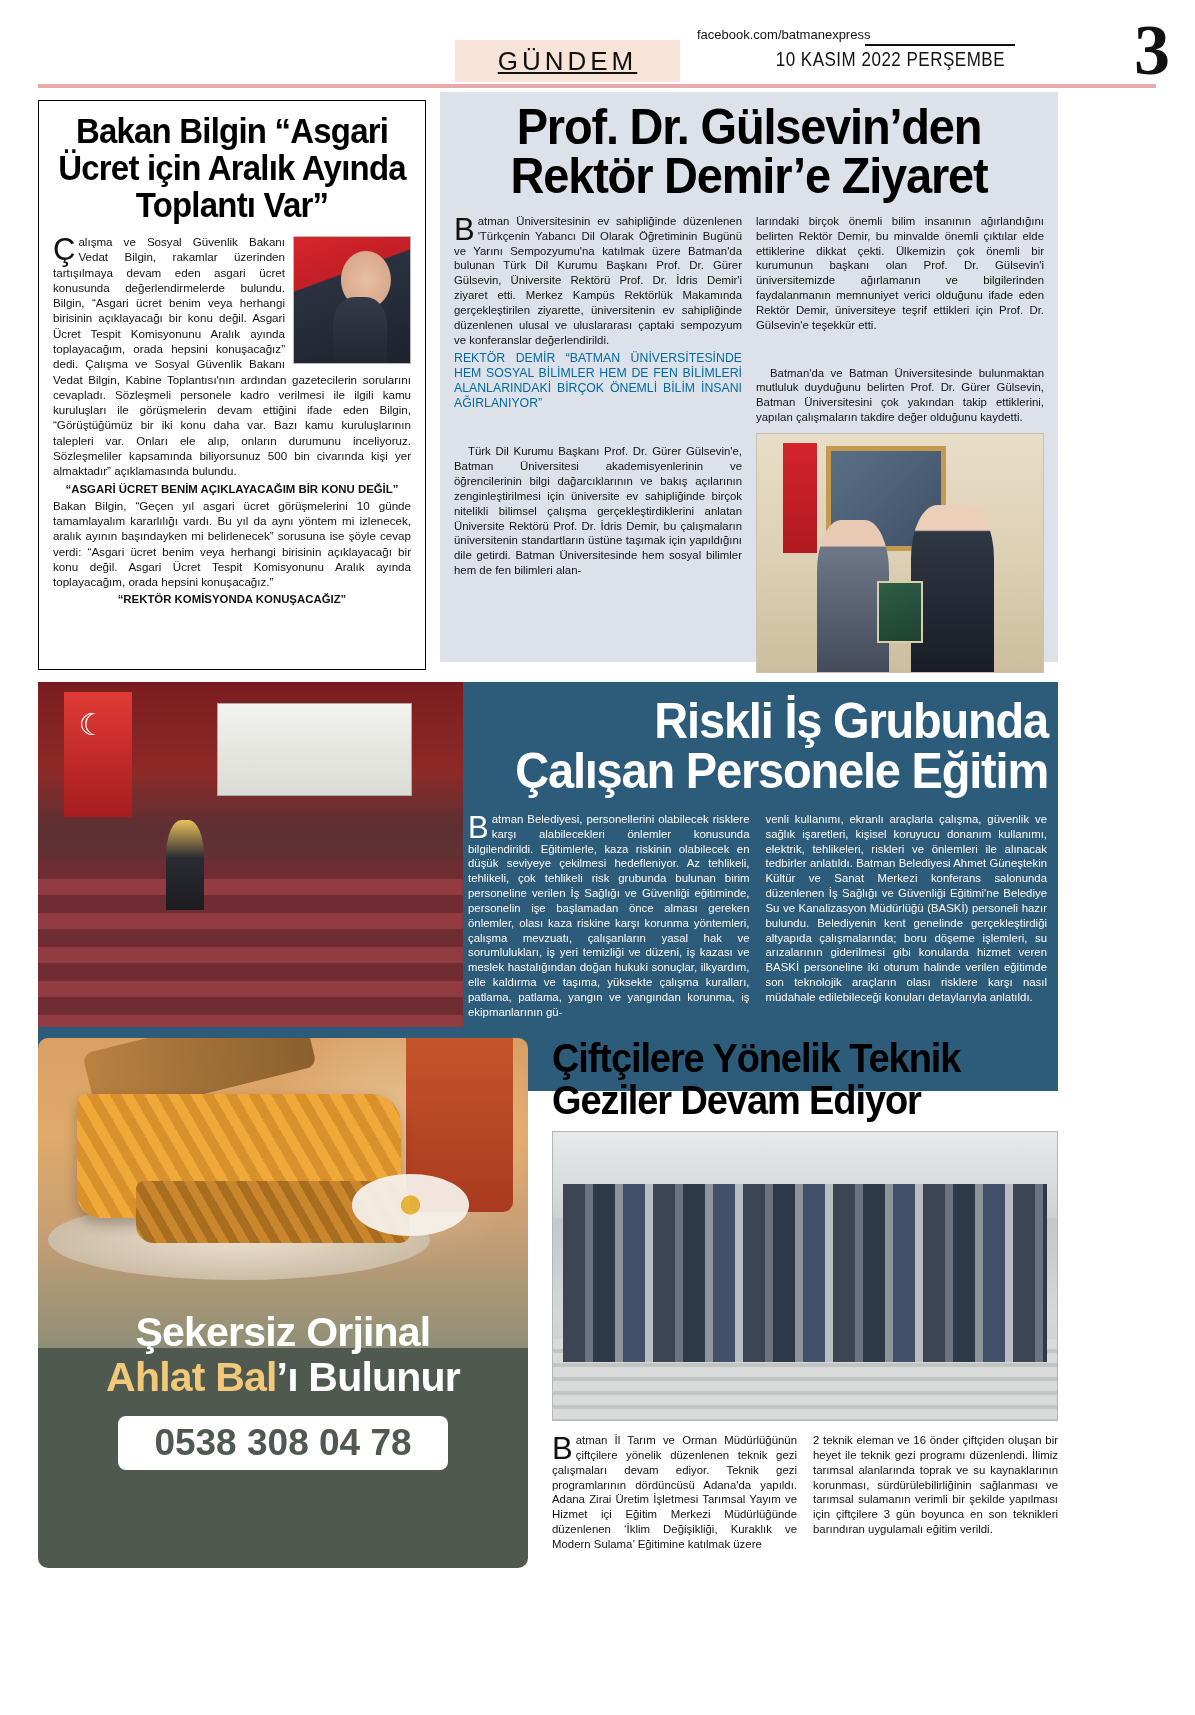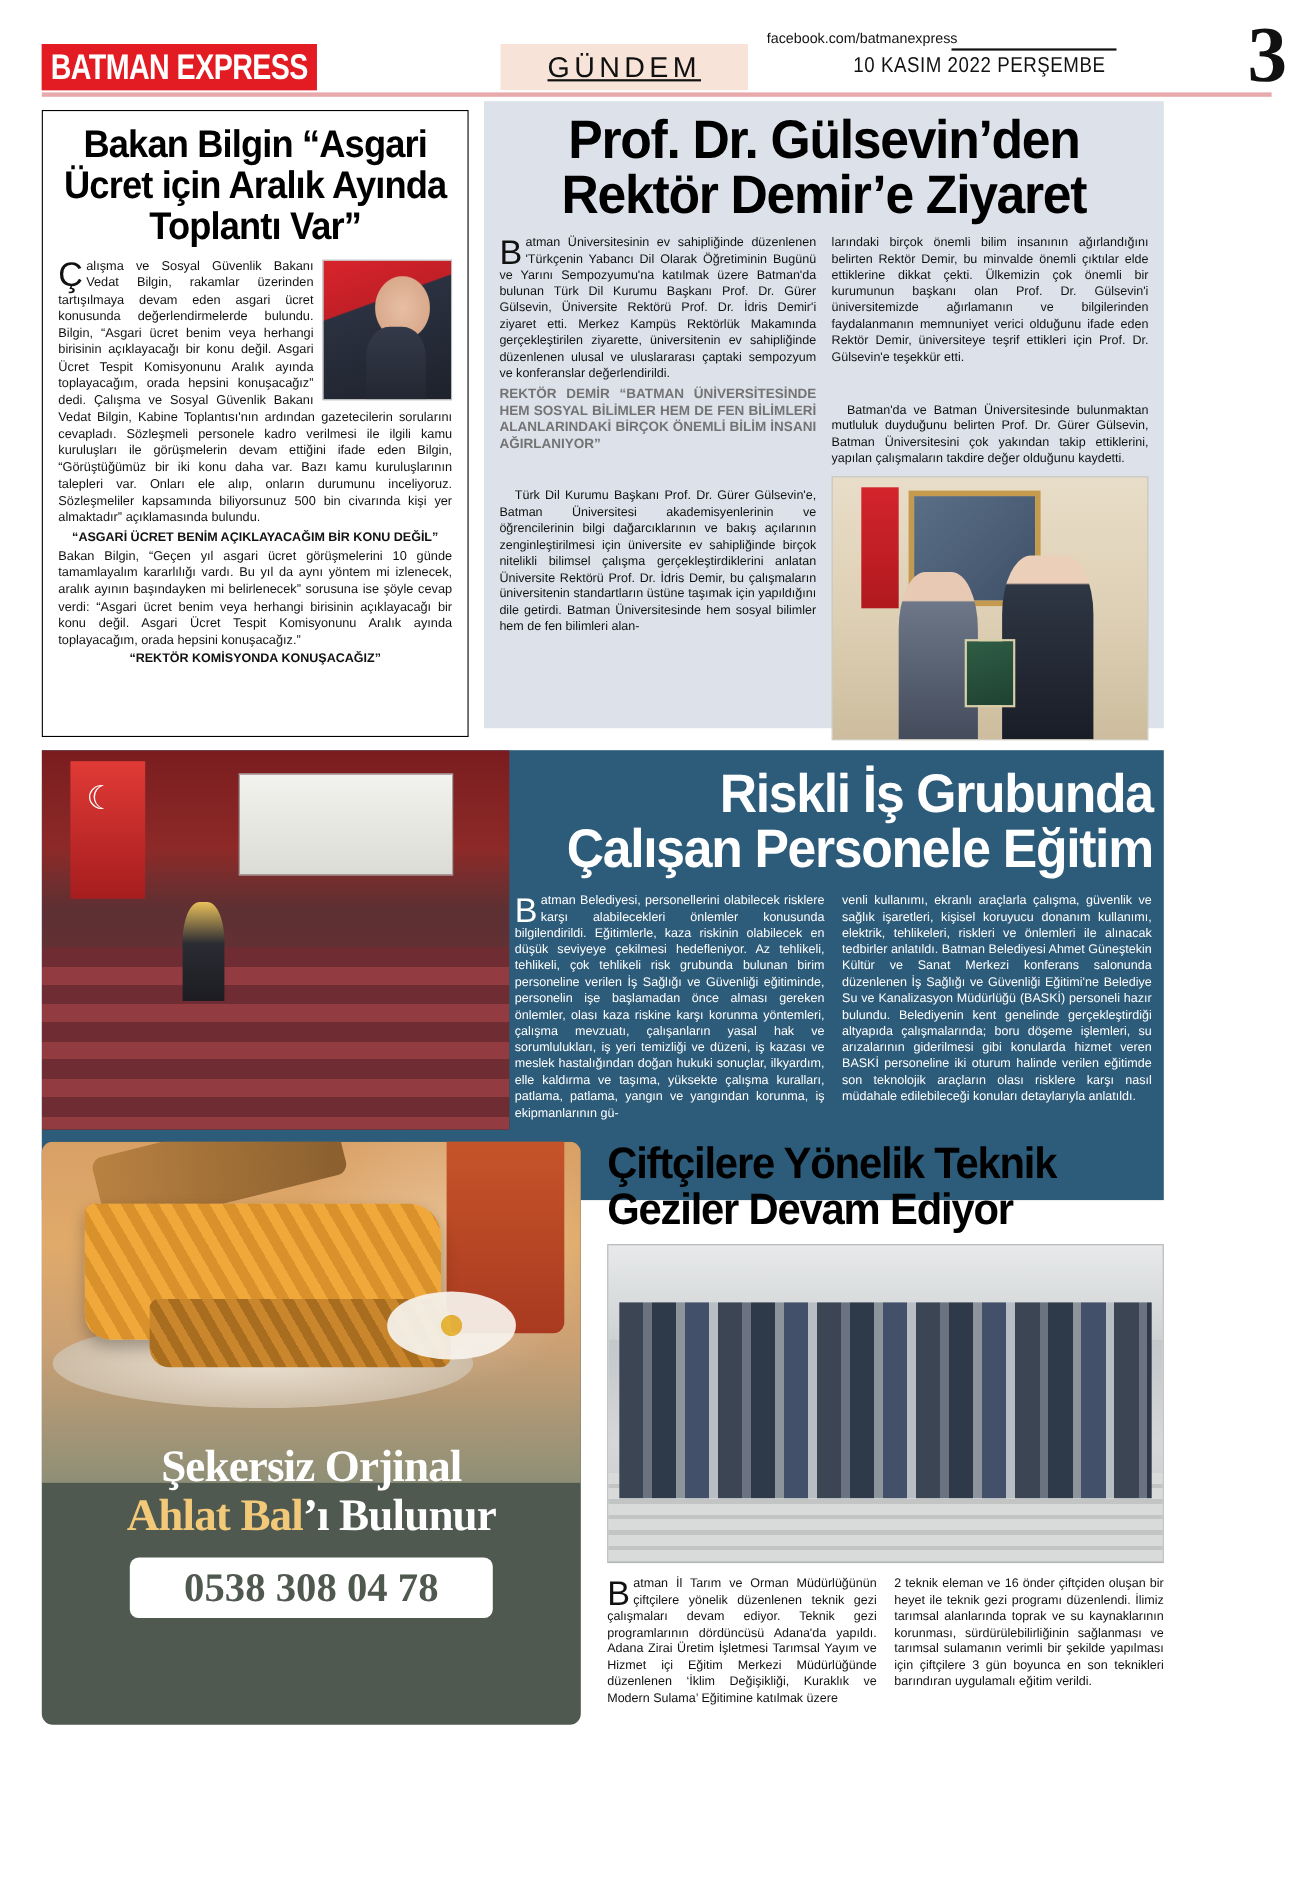--- a/index.html
+++ b/index.html
@@ -75,21 +75,21 @@
   .main-article {
     position:absolute; left:440px; top:92px; width:618px; height:570px;
     background:#dde2ea; padding:10px 14px 10px 14px;
   }
   .main-head {
     font-size:47px; font-weight:bold; line-height:1.0; letter-spacing:-1.2px;
     text-align:center; color:#000; transform:scaleY(1.05); transform-origin:top center;
   }
   .main-cols { display:flex; gap:14px; margin-top:18px; }
   .main-col { width:50%; font-size:11.4px; line-height:1.30; text-align:justify; }
-  .red-kicker { color:#737373; font-weight:bold; font-size:12.3px; line-height:1.22; margin:4px 0 3px; }
+  .red-kicker { color:#0369a1; font-weight:normal; font-size:12.3px; line-height:1.22; margin:4px 0 3px; }
   .visit-photo {
     width:100%; height:240px; margin-top:8px; position:relative; overflow:hidden;
     background:
       linear-gradient(180deg,#e8ddc8 0%, #ded0b5 52%, #cdbd9e 100%);
     border:1px solid #c9c2b4;
   }
   .vp-flagL { position:absolute; left:9%; top:4%; width:12%; height:46%;
     background:linear-gradient(180deg,#d4242c 0%,#b0191f 100%);}
   .vp-frame { position:absolute; left:24%; top:5%; width:42%; height:44%;
     background:linear-gradient(135deg,#5a6f86 0%,#3e5068 100%); border:5px solid #c59a4e;}
@@ -150,21 +150,21 @@
   .h-plate { position:absolute; left:2%; top:52%; width:78%; height:26%;
     background:radial-gradient(ellipse at 50% 50%, #eadfcf 0%, #cdbda7 70%, #b5a58f 100%);
     border-radius:50%; }
   .h-dipper { position:absolute; left:10%; top:-4%; width:46%; height:22%;
     background:linear-gradient(100deg,#b98242 0%,#8a5f2e 100%); border-radius:10px; transform:rotate(-14deg);}
   .h-jar { position:absolute; right:3%; top:-2%; width:22%; height:58%;
     background:linear-gradient(180deg,#c7552a 0%, #a93a20 100%); border-radius:6px 6px 10px 10px;}
   .h-flower { position:absolute; right:12%; top:44%; width:24%; height:20%;
     background:radial-gradient(circle at 50% 50%, #e8b93c 0 14%, #f7f4ee 15% 100%);
     border-radius:50%; opacity:.92;}
-  .honey-txt { position:absolute; left:0; top:272px; width:100%; padding:0 16px; text-align:center;font-family:Liberation Serif, serif; }
+  .honey-txt { position:absolute; left:0; top:272px; width:100%; padding:0 16px; text-align:center; }
   .honey-l1 { color:#ffffff; font-size:41px; font-weight:bold; letter-spacing:-0.8px; line-height:1.1; }
   .honey-l2 { font-size:41px; font-weight:bold; letter-spacing:-0.8px; line-height:1.1; }
   .honey-l2 .gold { color:#f2c879; }
   .honey-l2 .wht { color:#ffffff; }
   .honey-phone {
     margin:16px auto 0; background:#ffffff; border-radius:8px; width:330px; padding:6px 0;
     color:#50594f; font-size:37px; font-weight:bold; letter-spacing:0px;
   }
 
   
@@ -188,23 +188,20 @@
       #42506a 60px 82px, #b9bec5 82px 90px); }
   .farm-cols { display:flex; gap:16px; margin-top:12px; }
   .farm-col { width:50%; font-size:11.4px; line-height:1.30; text-align:justify; }
 </style>
 </head>
 <body>
 
 <div class="page">
 
   <div class="masthead">
-    <div class="logo-box">
-      <span class="logo-text">BATMAN EXPRESS</span>
-    </div>
     <div class="gundem-box">
       <span class="gundem-text">GÜNDEM</span>
     </div>
     <div class="fb-text">facebook.com/batmanexpress</div>
     <div class="rule-thin"></div>
     <div class="date-text">10 KASIM 2022 PERŞEMBE</div>
     <div class="pagenum">3</div>
     <div class="pink-rule"></div>
   </div>
 

